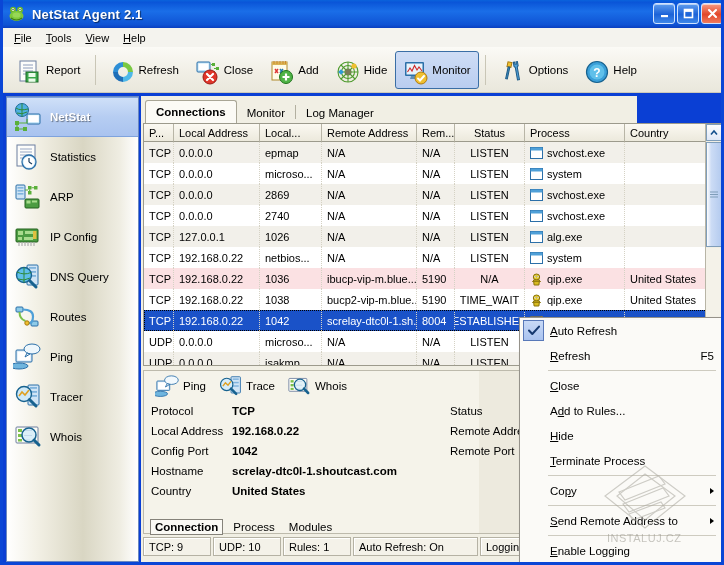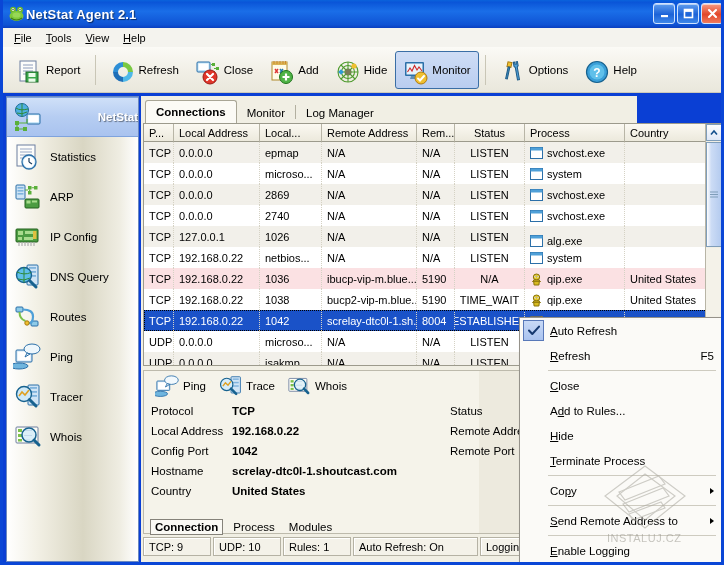--- a/index.html
+++ b/index.html
@@ -20,21 +20,21 @@
   }
 
   
   #titlebar {
     position: absolute; left: 0; top: 0; width: 724px; height: 28px;
     background: linear-gradient(180deg,#0a63dc 0%,#0a55d8 8%,#1a6ee8 40%,#0f53d4 88%,#0a3fc0 100%);
     display: flex; align-items: center;
   }
   #titlebar .t-icon { margin-left: 5px; width: 18px; height: 18px; position: relative; }
   #titlebar .t-title {
-    color: #fff; font-weight: bold; font-size: 13px; 
+    color: #fff; font-weight: bold; font-size: 13px; margin-left: 6px;
     text-shadow: 1px 1px 1px rgba(0,0,0,0.55);
     letter-spacing: .2px;
   }
   #winbtns { position: absolute; right: 4px; top: 3px; display: flex; gap: 2px; }
   .wbtn {
     width: 22px; height: 21px; border-radius: 3px;
     border: 1px solid #cfe2ff; display: flex; align-items: center; justify-content: center;
     box-shadow: inset 0 1px 0 rgba(255,255,255,.55);
   }
   .wbtn.min, .wbtn.max { background: linear-gradient(180deg,#5f9dee 0%,#1c63d8 55%,#3e87e8 100%); }
@@ -75,21 +75,21 @@
     border: 1px solid #6a88c0;
     overflow: hidden;
   }
   .sb-item {
     height: 40px; display: flex; align-items: center; gap: 7px; padding-left: 6px;
     font-size: 11.5px; color: #000;
   }
   .sb-item.sel {
     background: linear-gradient(180deg,#cfe0f8 0%,#b6cdf2 50%,#a9c3ef 100%);
     border-top: 1px solid #7fa3dd; border-bottom: 1px solid #7fa3dd;
-    color: #fff; font-weight: bold; text-shadow: 1px 1px 1px rgba(0,0,0,.45); justify-content: space-between;
+    color: #fff; font-weight: bold; text-shadow: 1px 1px 1px rgba(0,0,0,.45);
   }
   .sb-ico { width: 30px; height: 30px; flex: 0 0 30px; position: relative; }
 
   
   #right {
     position: absolute; left: 138px; top: 96px; width: 496px; height: 466px;
     background: #f1efe4;
   }
   #tabs {
     position: absolute; left: 0; top: 4px; height: 23px; display: flex; align-items: flex-end;
@@ -645,21 +645,21 @@
             </div>
             <div class="td" style="width: 82px;"></div>
           </div>
           <div class="trow alt">
             <div class="td" style="width: 30px;">TCP</div>
             <div class="td" style="width: 86px;">127.0.0.1</div>
             <div class="td" style="width: 62px;">1026</div>
             <div class="td" style="width: 95px;">N/A</div>
             <div class="td" style="width: 38px;">N/A</div>
             <div class="td c" style="width: 70px;">LISTEN</div>
-            <div class="td" style="width: 100px; padding: 0px; align-items: flex-end;">
+            <div class="td" style="width: 100px; padding: 0px;">
               <span class="proc">
                 <span class="pico"><svg width="13" height="12" viewBox="0 0 13 12">
                     <rect x="0.5" y="0.5" width="12" height="11" fill="#fff" stroke="#2b6fa8"></rect>
                     <rect x="0.5" y="0.5" width="12" height="3" fill="#4fa0d8"></rect>
                   </svg></span>
                 <span>alg.exe</span>
               </span>
             </div>
             <div class="td" style="width: 82px;"></div>
           </div>

